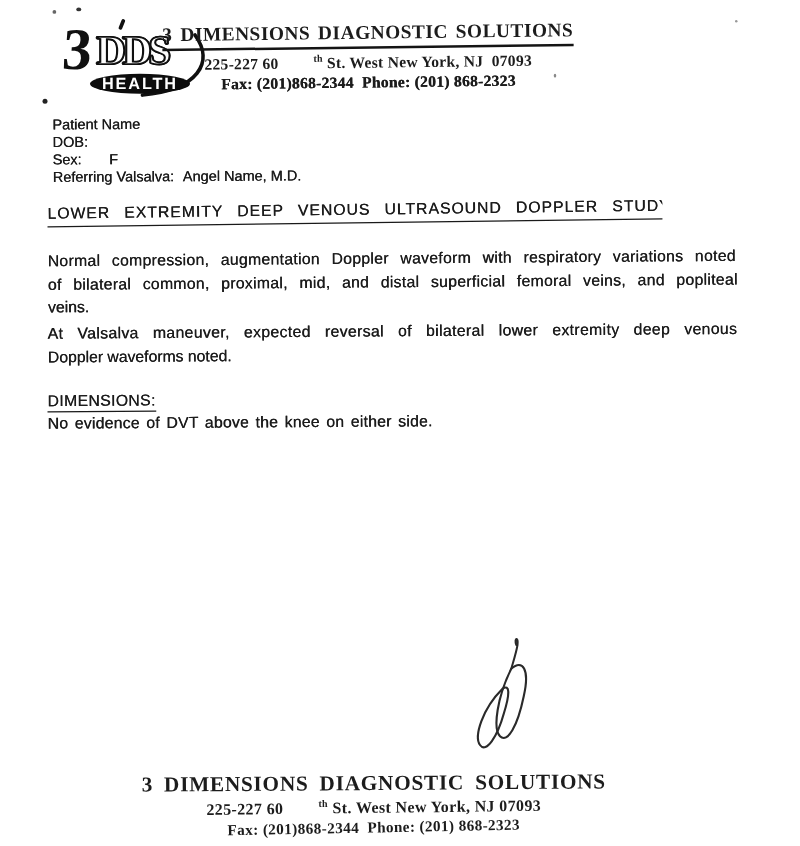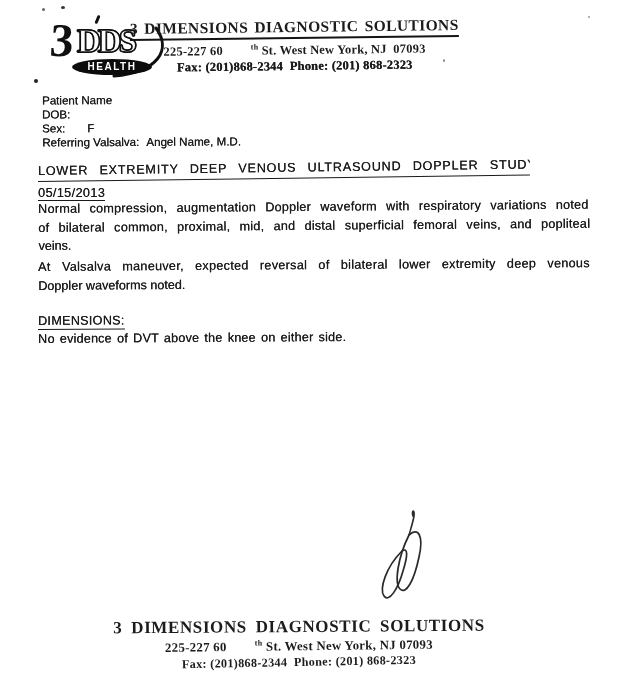--- a/index.html
+++ b/index.html
@@ -31,21 +31,21 @@
     font-family:"Liberation Serif", serif; font-weight:700; font-size:33px;
     letter-spacing:-3px; color:#fdfdfd;
     -webkit-text-stroke:1.4px #101010;
     text-shadow:-1px 0 #111, 1px 0 #111, 0 -1px #111, 0 1px #111;
   }
   .logo-tick { position:absolute; left:46px; top:-7px; width:3px; height:9px; background:#111; border-radius:2px; transform:rotate(22deg); }
   .logo-swoosh { position:absolute; left:0; top:0; width:118px; height:58px; }
   .logo-health {
     position:absolute; left:22px; top:37px; width:80px; height:16px;
     background:#0c0c0c; border-radius:50%;
-    color:#ffffff; font-weight:700; font-size:10px; line-height:16px;
+    color:#ffffff; font-weight:700; font-size:13px; line-height:16px;
     text-align:center; letter-spacing:1.5px;
   }
 
   
   .header-block {
     position:absolute; left:122px; top:18px; width:345px; text-align:center;
     font-family:"Liberation Serif", serif; font-weight:700;
     transform:rotate(-0.7deg);
   }
   .header-title {
@@ -137,21 +137,20 @@
 
   <div class="patient ink">
     <div class="ln">Patient Name</div>
     <div class="ln">DOB:</div>
     <div class="ln"><span>Sex:</span><span class="sex-val">F</span></div>
     <div class="ln"><span>Referring Valsalva:</span><span class="ref-val">Angel Name, M.D.</span></div>
   </div>
 
   <div class="study ink">
     <div class="study-title">LOWER EXTREMITY DEEP VENOUS ULTRASOUND DOPPLER STUDY ·</div>
-    <div><span class="study-date">05/15/2013</span></div>
   </div>
 
   <div class="para para1 ink">
     <div class="ln just">Normal compression, augmentation Doppler waveform with respiratory variations noted</div>
     <div class="ln just">of bilateral common, proximal, mid, and distal superficial femoral veins, and popliteal</div>
     <div class="ln">veins.</div>
   </div>
 
   <div class="para para2 ink">
     <div class="ln just-wide">At Valsalva maneuver, expected reversal of bilateral lower extremity deep venous</div>

